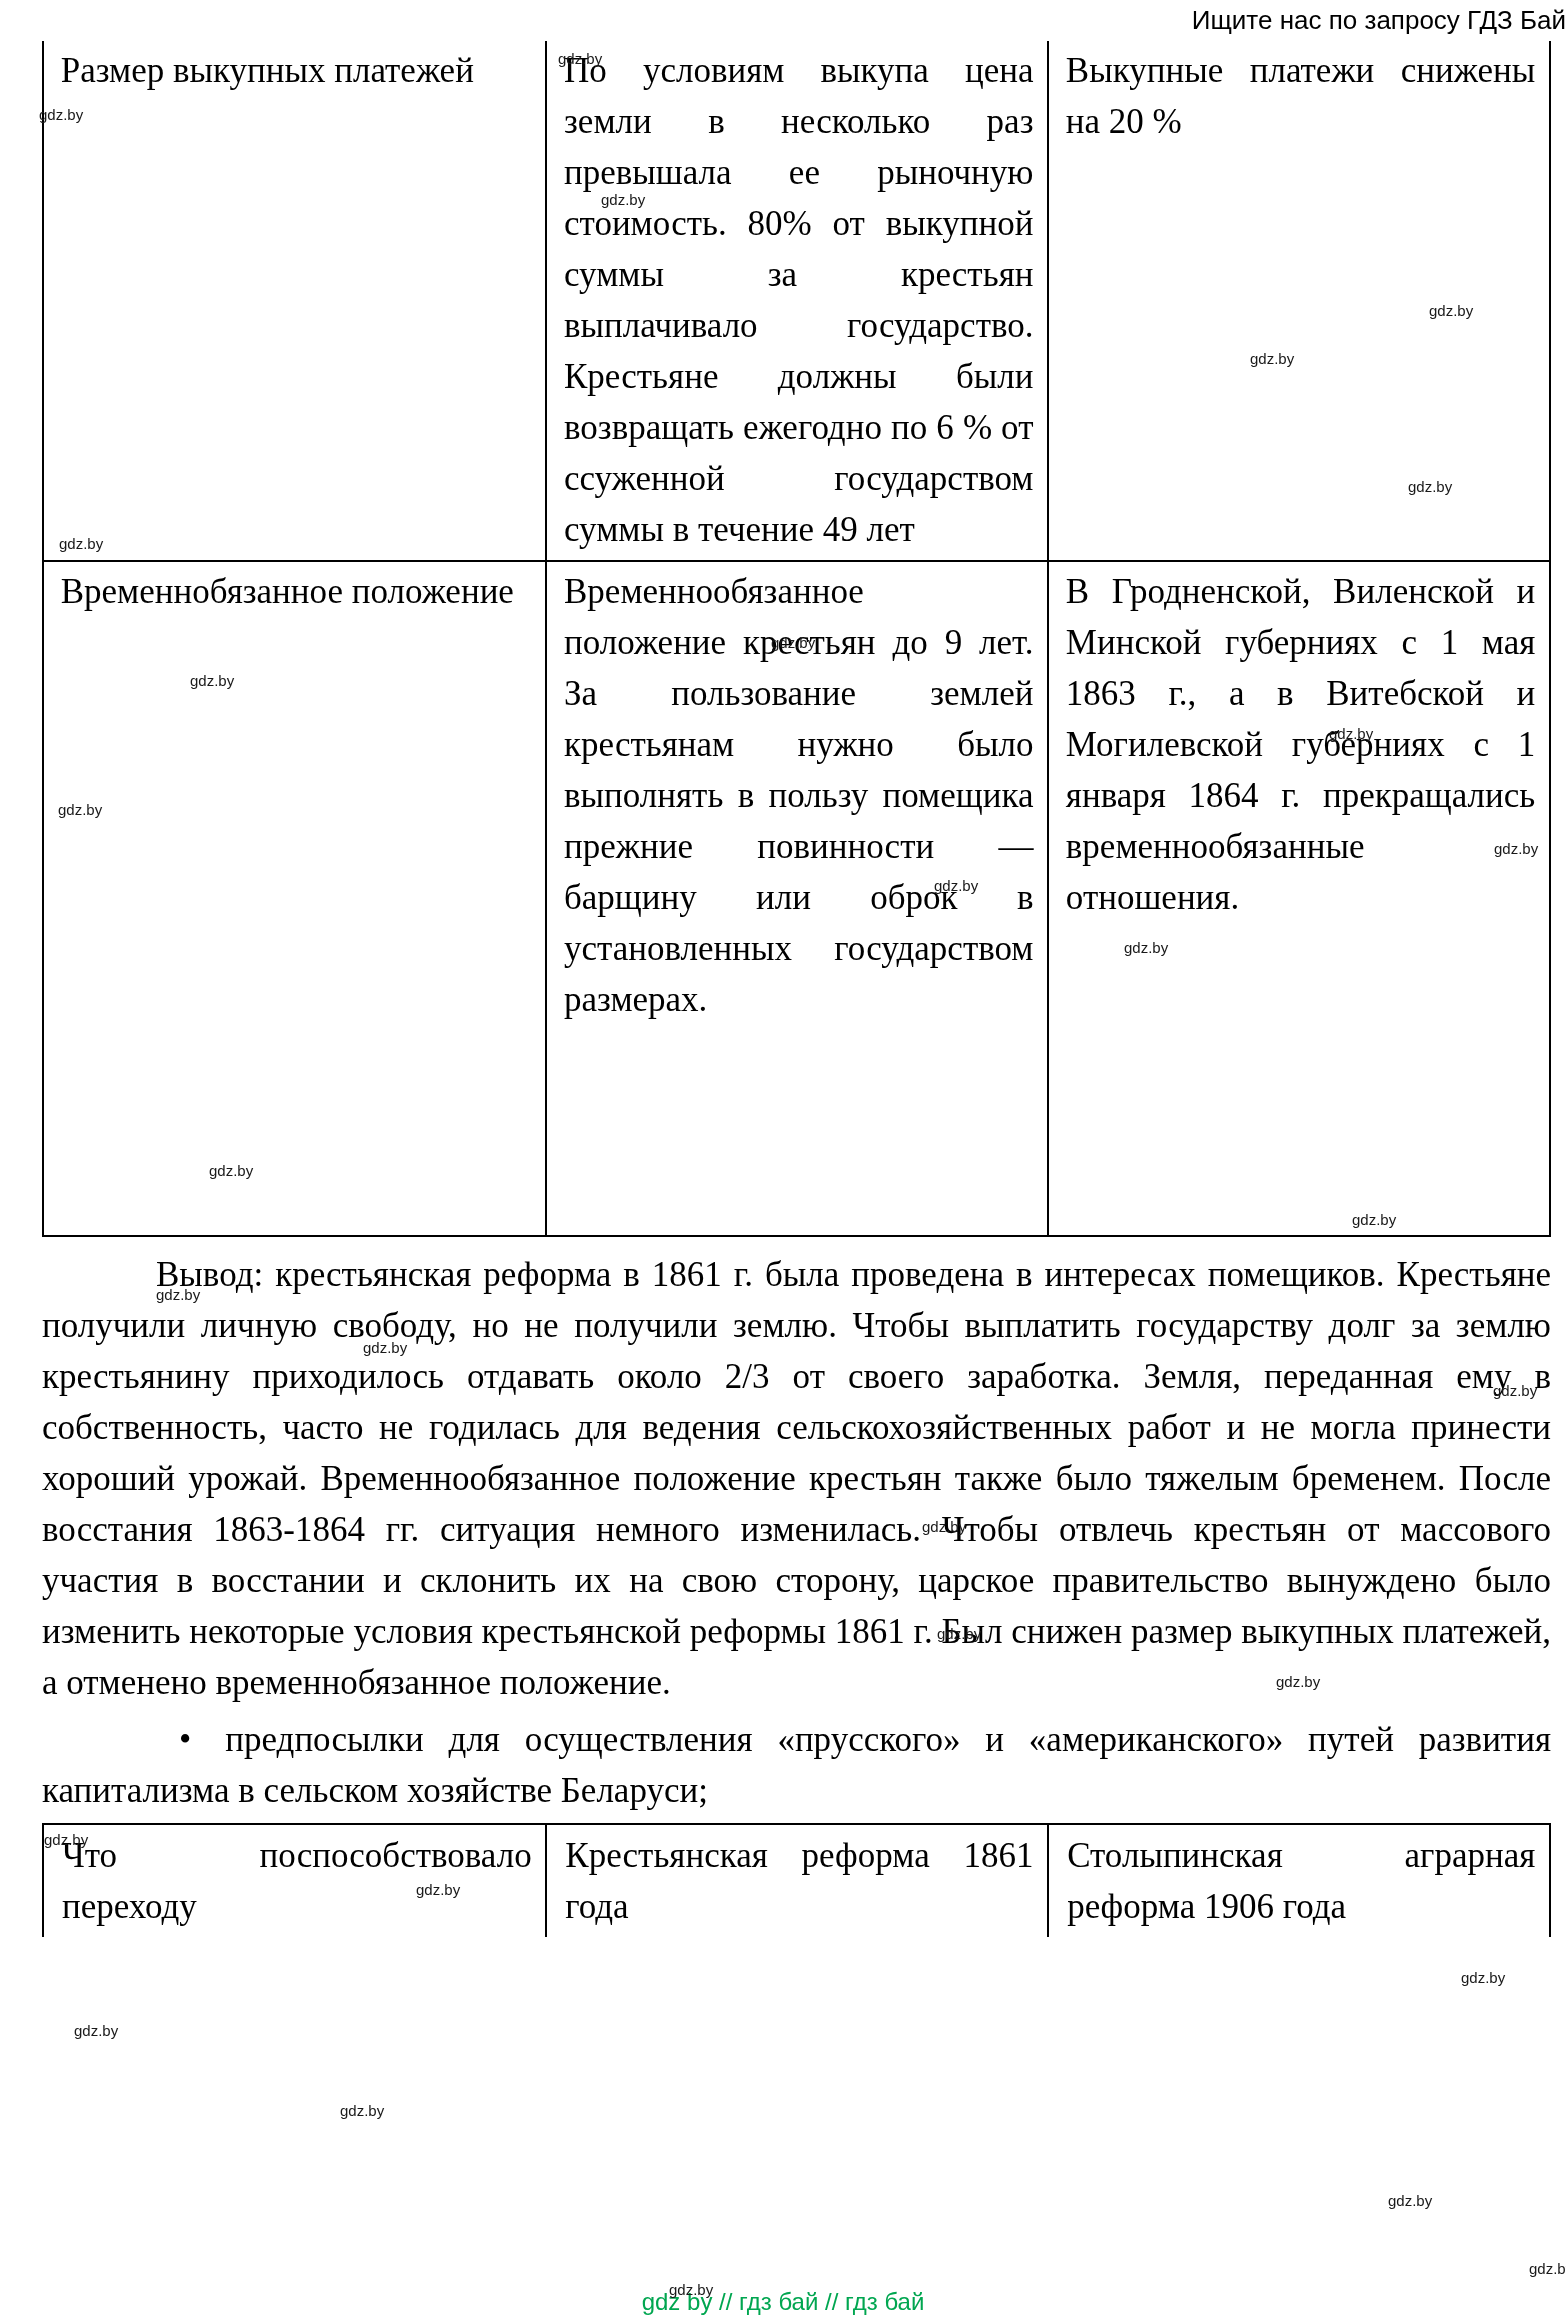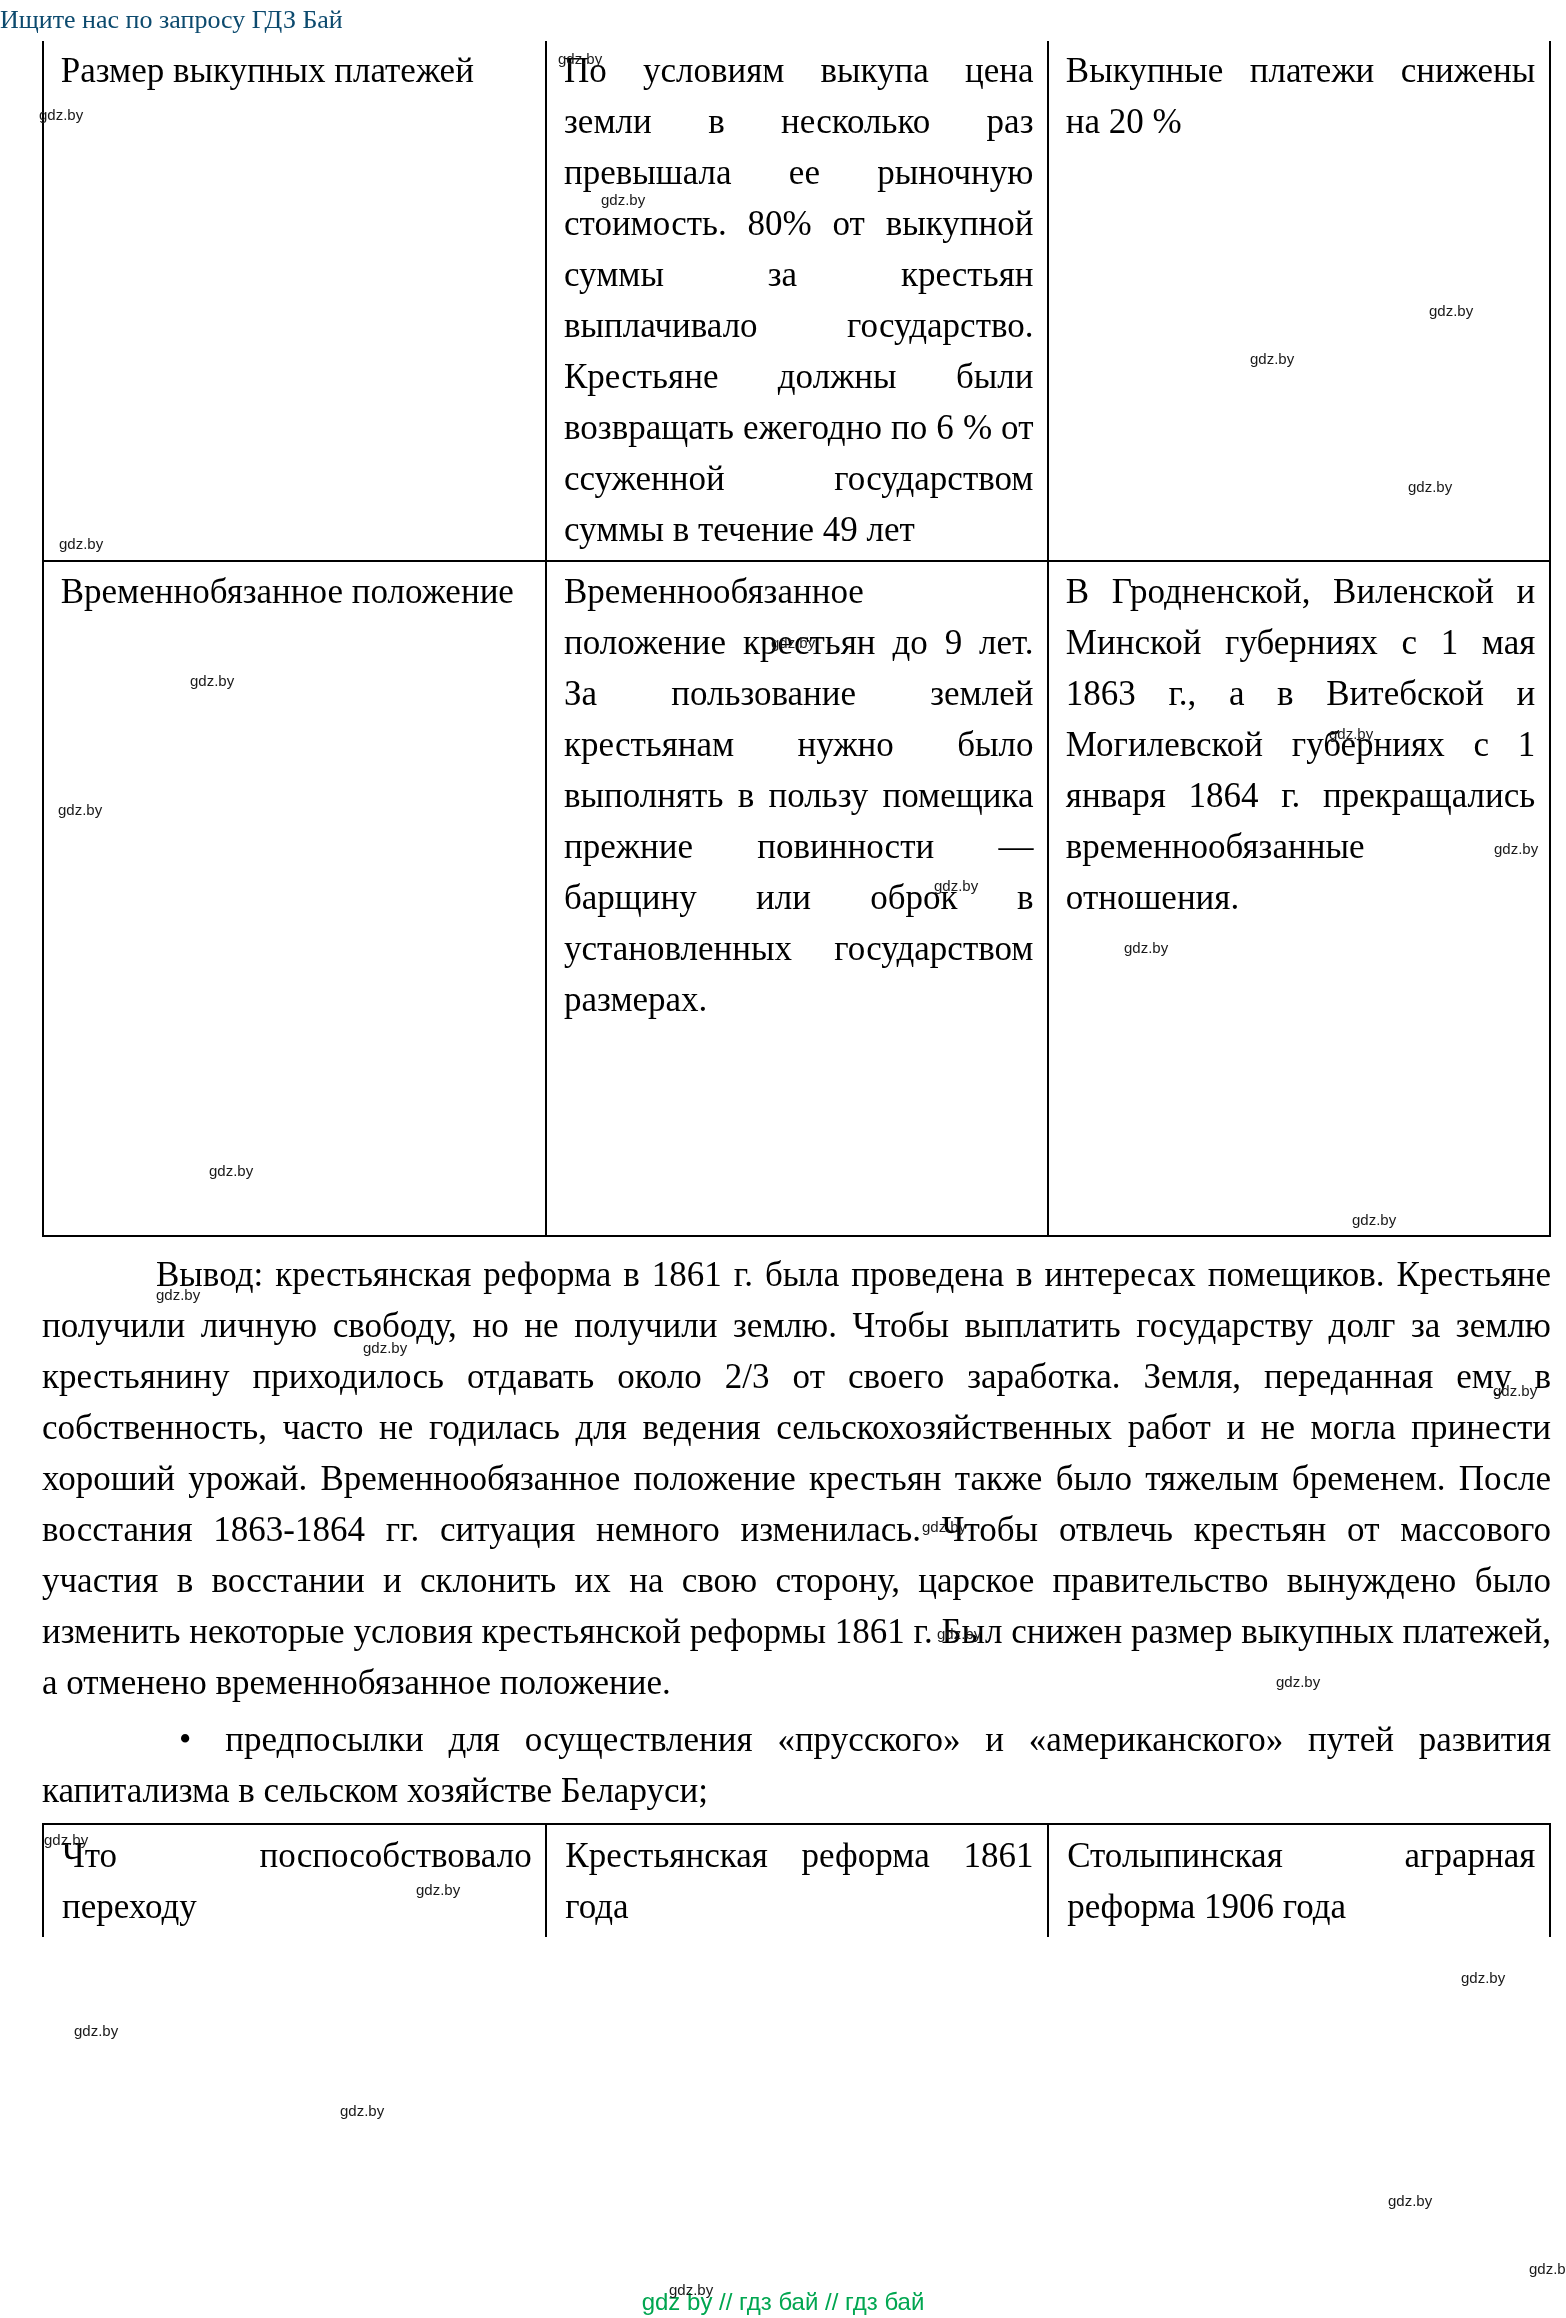--- a/index.html
+++ b/index.html
@@ -8,25 +8,25 @@
     position: relative;
     width: 1566px;
     height: 2319px;
     background: #ffffff;
     overflow: hidden;
     font-family: "Liberation Serif", "DejaVu Serif", serif;
     color: #000000;
   }
   .green-header {
     margin-top: 4.6px;
-    text-align: left;
-    font-family: Liberation Serif, serif;
+    text-align: right;
+    font-family: Liberation Sans, sans-serif;
     font-size: 26px;
     line-height: 30px;
-    color: #0c4a6e;
+    color: #000000;
   }
   .green-footer {
     position: absolute;
     bottom: 3px;
     left: 0;
     width: 100%;
     text-align: center;
     font-family: "Liberation Sans", "DejaVu Sans", sans-serif;
     font-size: 24px;
     color: #00a650;

